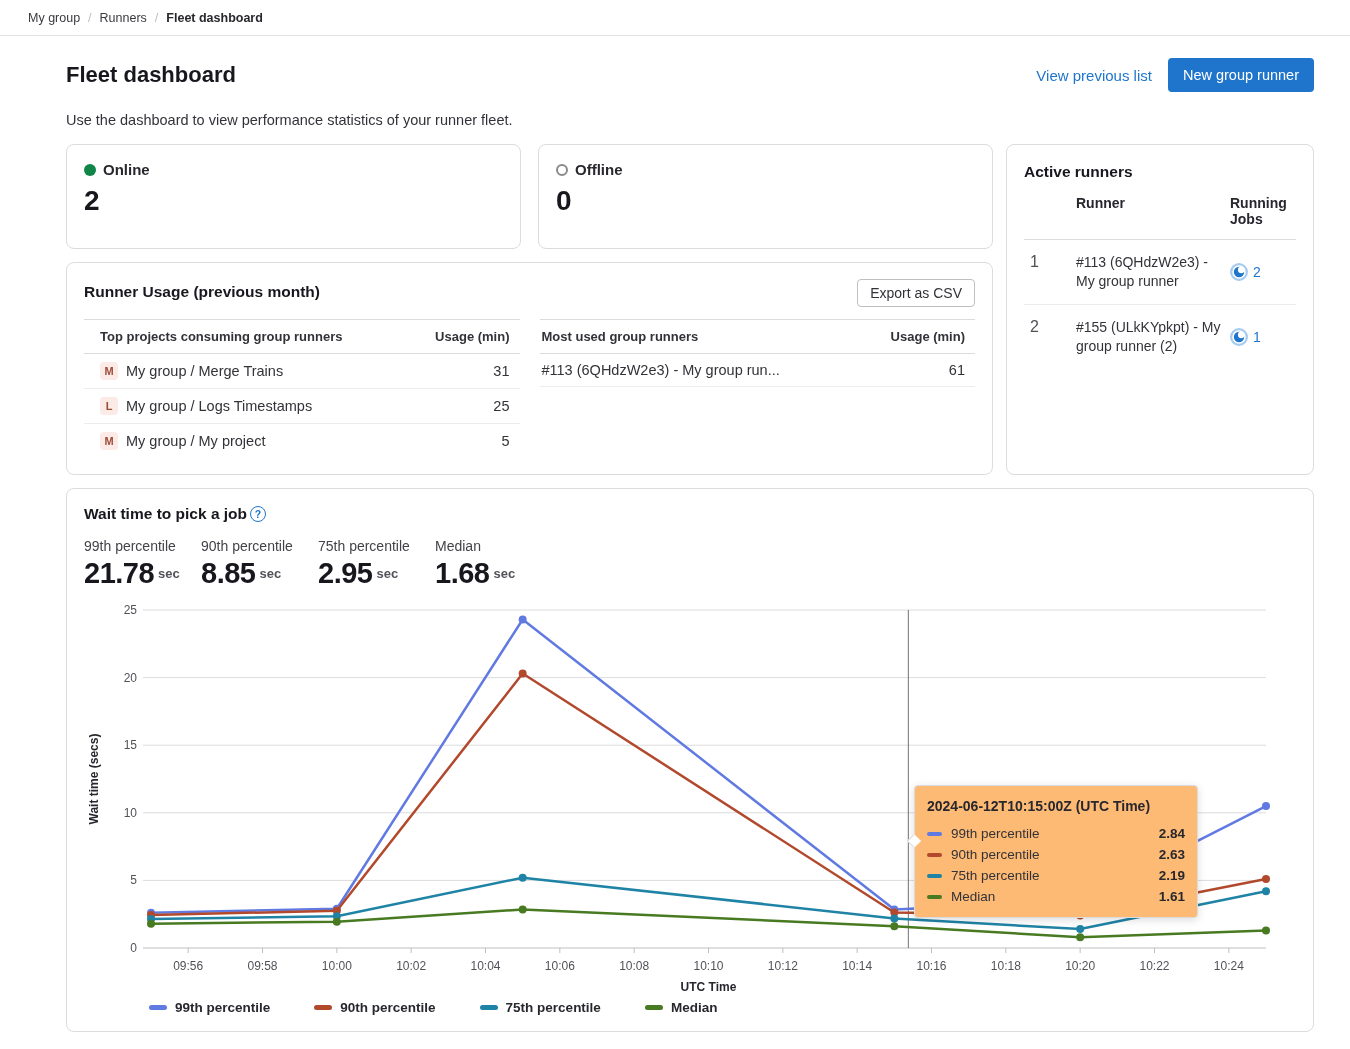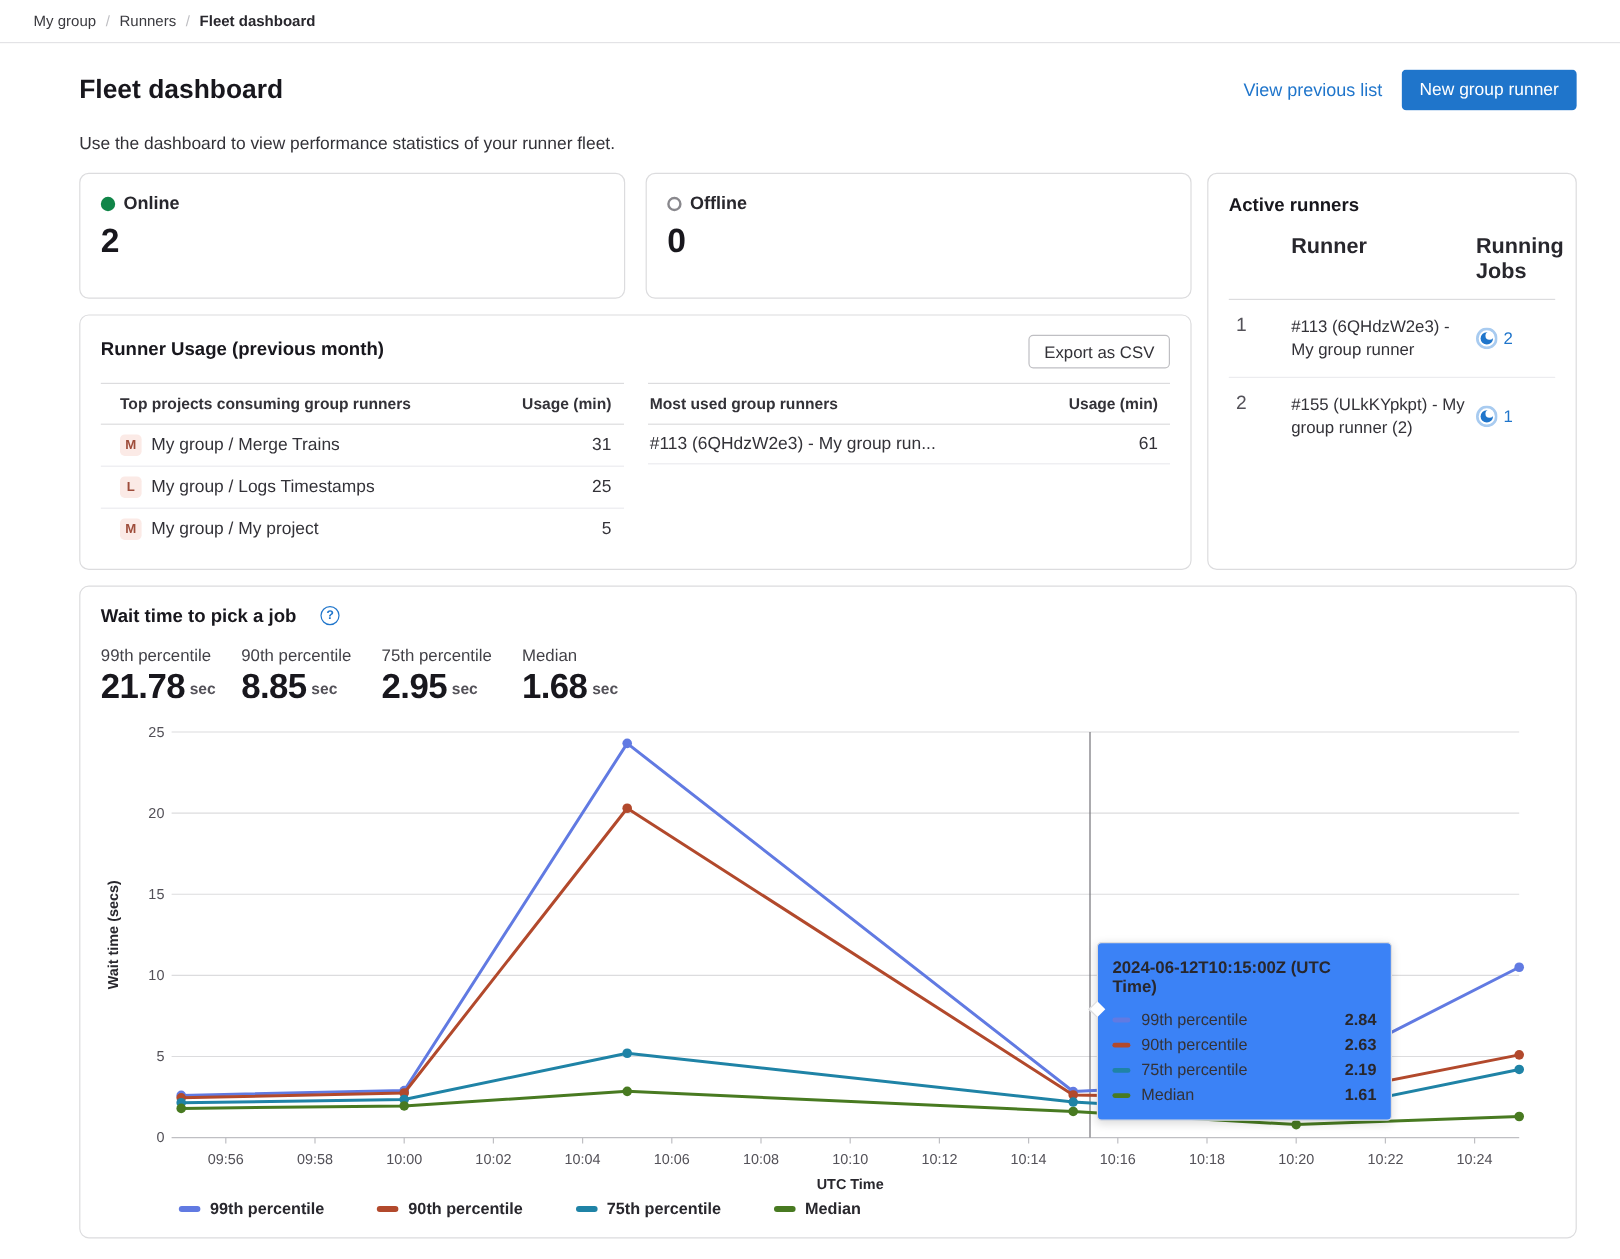--- a/index.html
+++ b/index.html
@@ -56,53 +56,53 @@
   .u-row { display:flex; justify-content:space-between; align-items:center;
     padding:8px 10px 8px 16px; border-bottom:1px solid #ececef; font-size:14.5px; }
   .u-row:last-child { border-bottom:1px solid #ececef; }
   .u-name { display:flex; align-items:center; gap:8px; }
   .avatar { width:18px; height:18px; border-radius:4px; background:#fbeae6; color:#9e4c3a;
     font-size:11px; font-weight:700; display:flex; align-items:center; justify-content:center; }
   .u-num { color:#333238; }
 
   
   .ar-grid-head { display:grid; grid-template-columns:44px 1fr 66px; gap:8px;
-    font-size:18px; font-weight:700; color:#28272d; padding:14px 0 12px;
+    font-size:14px; font-weight:700; color:#28272d; padding:14px 0 12px;
     border-bottom:1px solid #dcdcde; }
   .ar-row { display:grid; grid-template-columns:44px 1fr 66px; gap:8px; padding:13px 0;
     border-bottom:1px solid #ececef; font-size:14px; }
   .ar-row:last-child { border-bottom:none; }
   .ar-index { font-size:16px; color:#535158; padding-left:6px; }
   .ar-name { color:#333238; line-height:1.35; }
   .ar-jobs { display:flex; align-items:center; gap:5px; align-self:center; }
   .ar-jobs-count { color:#1f75cb; font-size:14px; }
 
   
   .wait-card { margin-top:13px; height:544px; }
-  .wait-head { display:flex; align-items:flex-start; gap:20px; }
+  .wait-head { display:flex; align-items:center; gap:3px; }
   .help-icon { width:16px; height:16px; border-radius:50%; border:1.5px solid #1f75cb;
     color:#1f75cb; font-size:10.5px; font-weight:700; display:flex; align-items:center;
     justify-content:center; cursor:pointer; }
   .stats-row { display:flex; gap:17px; margin-top:15px; }
   .stat { min-width:100px; }
   .stat-label { font-size:14px; color:#434248; }
   .stat-value-line { display:flex; align-items:center; gap:4px; margin-top:3px; }
   .stat-value { font-size:29px; font-weight:700; color:#18171d; letter-spacing:-0.5px; }
   .stat-unit { font-size:13px; font-weight:700; color:#535158; }
 
   .chart-wrap { position:relative; margin-top:8px; }
   #chart-svg { display:block; }
   #chart-svg text { font-family:"Liberation Sans", sans-serif; }
 
   .legend { display:flex; gap:44px; margin:2px 0 0 65px; }
   .legend-item { display:flex; align-items:center; gap:8px; font-size:13.5px;
     font-weight:700; color:#28272d; cursor:pointer; }
   .legend-swatch { width:18px; height:5px; border-radius:2.5px; }
 
-  .chart-tooltip { position:absolute; left:830px; top:187px; width:246px; background:#3b82f6;
+  .chart-tooltip { position:absolute; left:830px; top:187px; width:284px; background:#fdba74;
     border:1px solid #dcdcde; border-radius:4px; padding:12px 12px 10px;
     box-shadow:0 2px 8px rgba(0,0,0,0.14); z-index:2; }
   .tt-arrow { position:absolute; left:-6px; top:50px; width:10px; height:10px; background:#fff;
     border-left:1px solid #dcdcde; border-bottom:1px solid #dcdcde; transform:rotate(45deg); }
   .tt-title { font-size:14px; font-weight:700; color:#28272d; margin-bottom:9px; }
   .tt-row { display:flex; align-items:center; gap:9px; padding:3px 0; font-size:13.5px; }
   .tt-swatch { width:15px; height:4px; border-radius:2px; flex:none; }
   .tt-name { flex:1; color:#333238; }
   .tt-val { font-weight:700; color:#28272d; }
 </style>

